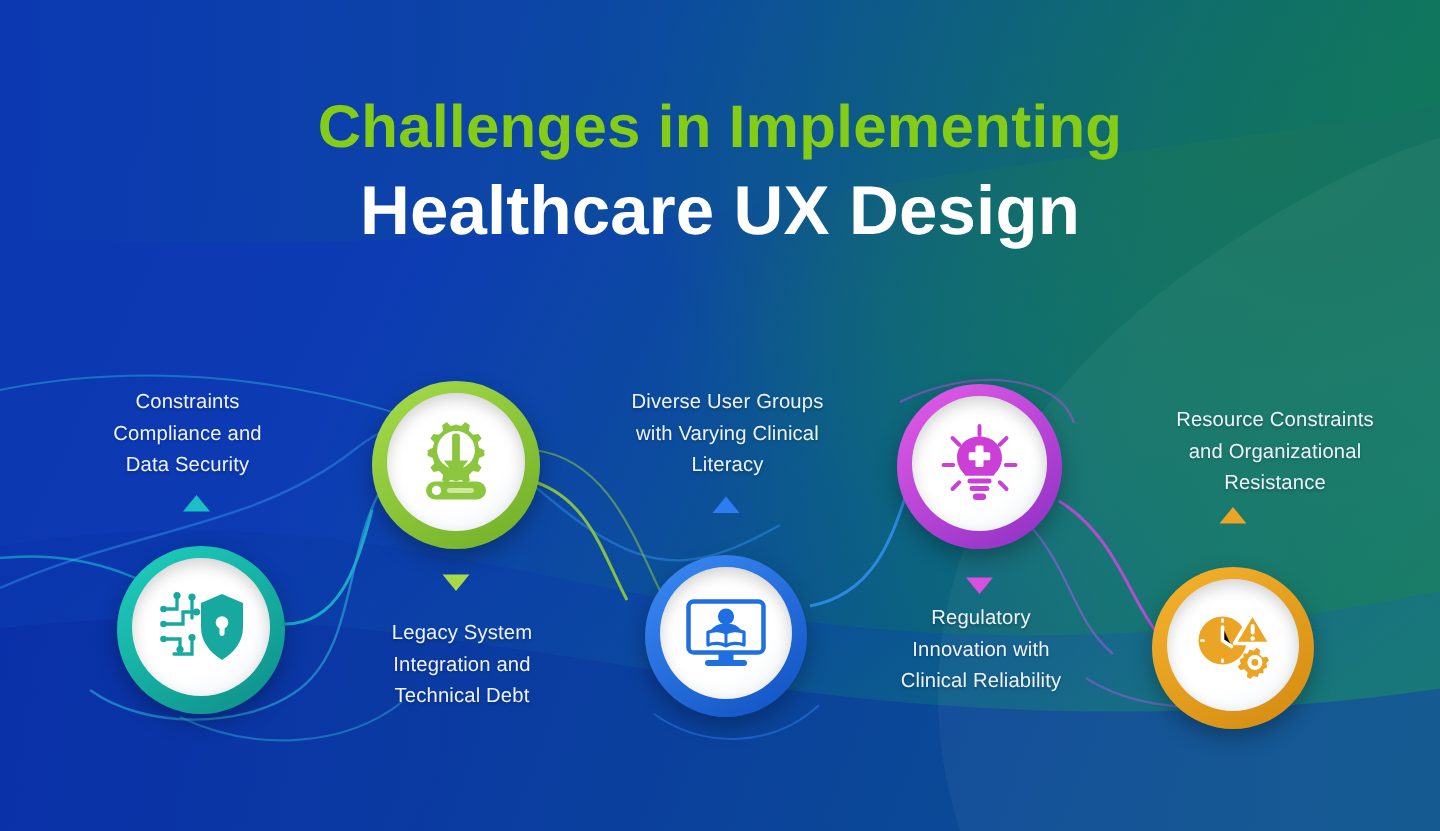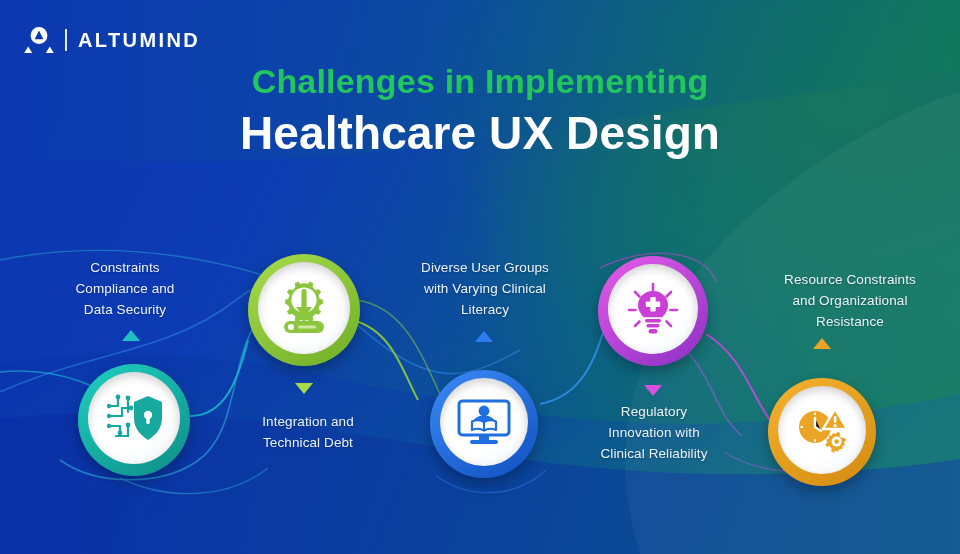--- a/index.html
+++ b/index.html
@@ -48,21 +48,21 @@
     color: #ffffff; font-size: 20px; letter-spacing: 2.4px;
     font-weight: 600; line-height: 1;
   }
 
   
   .title-wrap {
     position: absolute; top: 60px; left: 0; width: 960px;
     text-align: center; z-index: 25;
   }
   .title-1 {
-    color: #22c55e; font-size: 34px; font-weight: 600;
+    color: #84cc16; font-size: 40px; font-weight: 600;
     letter-spacing: .2px; line-height: 1.25;
   }
   .title-2 {
     color: #ffffff; font-size: 46px; font-weight: 800;
     letter-spacing: .1px; line-height: 1.25; margin-top: 2px;
   }
 
   
   .connectors {
     position: absolute; left: 0; top: 0; width: 960px; height: 554px;
@@ -136,30 +136,20 @@
     </defs>
     <path d="M0,110 C180,80 300,120 470,150 C640,180 790,175 960,140 L960,300 L0,300 Z" fill="url(#wvB)" opacity="0.75"></path>
     <path d="M0,165 C200,140 380,190 560,210 C720,228 860,220 960,205 L960,300 L0,300 Z" fill="url(#wvB2)" opacity="0.85"></path>
   </svg>
 
   <svg class="bg-sheen" viewBox="0 0 960 554" preserveAspectRatio="none">
     <path d="M640,554 C600,430 640,300 780,190 C860,130 930,100 960,92 L960,554 Z" fill="#ffffff" opacity="0.045"></path>
     <path d="M0,260 C120,236 240,260 330,300" stroke="#2aa7d8" stroke-width="1.4" fill="none" opacity="0.5"></path>
   </svg>
 
-  <div class="logo">
-    <svg class="logo-mark" viewBox="0 0 30 28">
-      <circle cx="15" cy="9.5" r="8.4" fill="#ffffff"></circle>
-      <path d="M15 4.6 L19.4 13.2 L10.6 13.2 Z" fill="#0b37b0"></path>
-      <path d="M4.2 20.5 L8.2 27 L0.2 27 Z" fill="#ffffff"></path>
-      <path d="M25.8 20.5 L29.8 27 L21.8 27 Z" fill="#ffffff"></path>
-    </svg>
-    <span class="logo-div"></span>
-    <span class="logo-text">ALTUMIND</span>
-  </div>
 
   <div class="title-wrap">
     <div class="title-1">Challenges in Implementing</div>
     <div class="title-2">Healthcare UX Design</div>
   </div>
 
   <svg class="connectors" viewBox="0 0 960 554">
 
     <path d="M190,416 C225,416 238,380 248,340" stroke="#19b6c9" stroke-width="2" fill="none" opacity="0.9"></path>
     <path d="M60,460 C96,486 160,486 196,462 C236,436 230,372 252,330" stroke="#2aa7d8" stroke-width="1.6" fill="none" opacity="0.65"></path>
@@ -227,20 +217,21 @@
         <rect x="25.4" y="8" width="5.2" height="20" rx="2.2" fill="#8cc63f"></rect>
         <path d="M20,26 L36,26 L28,37 Z" fill="#8cc63f"></path>
         <rect x="8" y="40" width="40" height="12" rx="6" fill="#8cc63f"></rect>
         <circle cx="15" cy="46" r="3.1" fill="#ffffff"></circle>
         <rect x="22" y="44.4" width="18" height="3.2" rx="1.6" fill="#cfe8a0"></rect>
       </svg>
     </div>
   </div>
   <div class="tri down" style="left:295px; top:383px; border-top:11px solid #a8d94a;"></div>
   <div class="label" style="left:224px; top:412px; width:168px;">
+    <div>Legacy System</div>
     <div>Integration and</div>
     <div>Technical Debt</div>
   </div>
 
   <div class="node" style="left:430px; top:370px; width:108px; height:108px;">
     <div class="ring-outer" style="inset:0; background:linear-gradient(145deg,#3b8bf5,#1050c2); box-shadow:0 6px 14px rgba(0,0,0,.28);"></div>
     <div class="disc" style="left:10px; top:8px; width:88px; height:88px;">
       <svg width="54" height="50" viewBox="0 0 54 50">
         <rect x="2" y="4" width="50" height="34" rx="3.4" fill="none" stroke="#1f6fe0" stroke-width="3"></rect>
         <circle cx="27" cy="14" r="5.4" fill="#1f6fe0"></circle>

